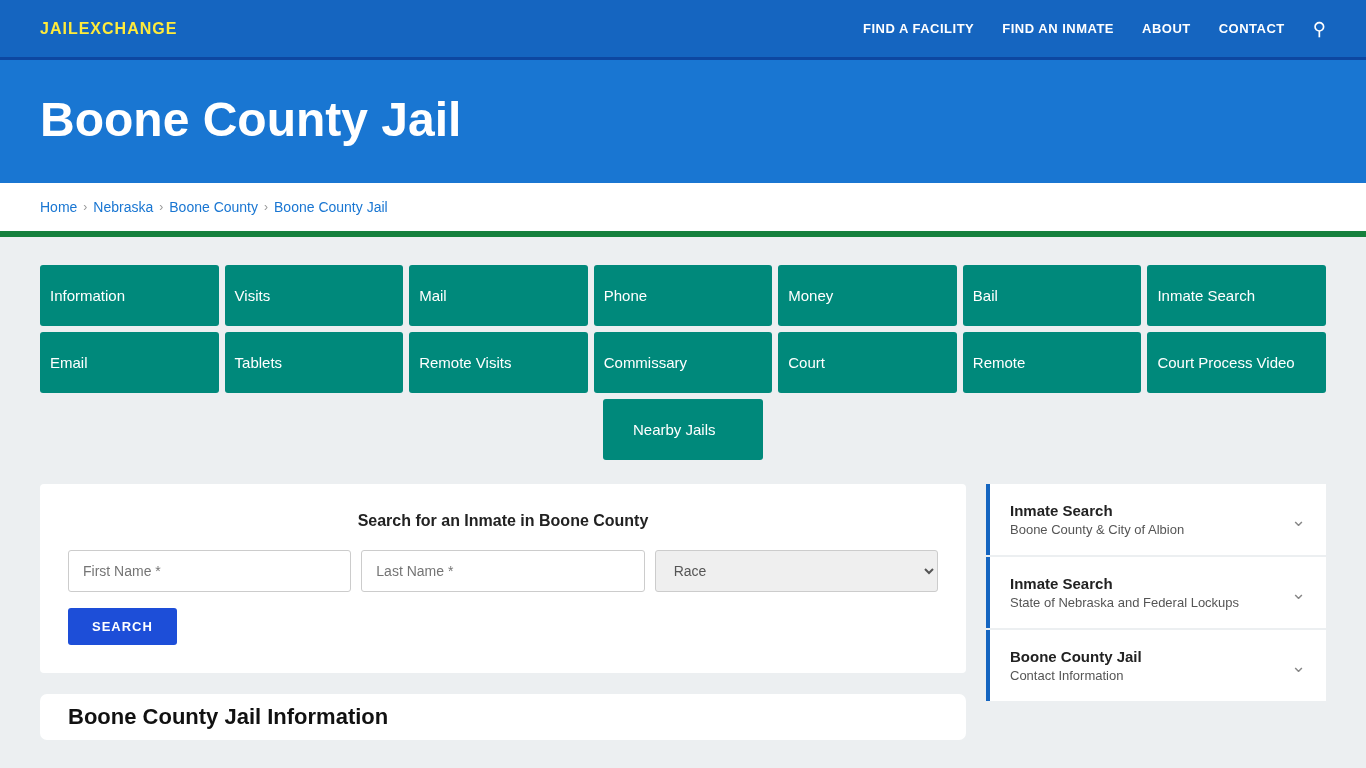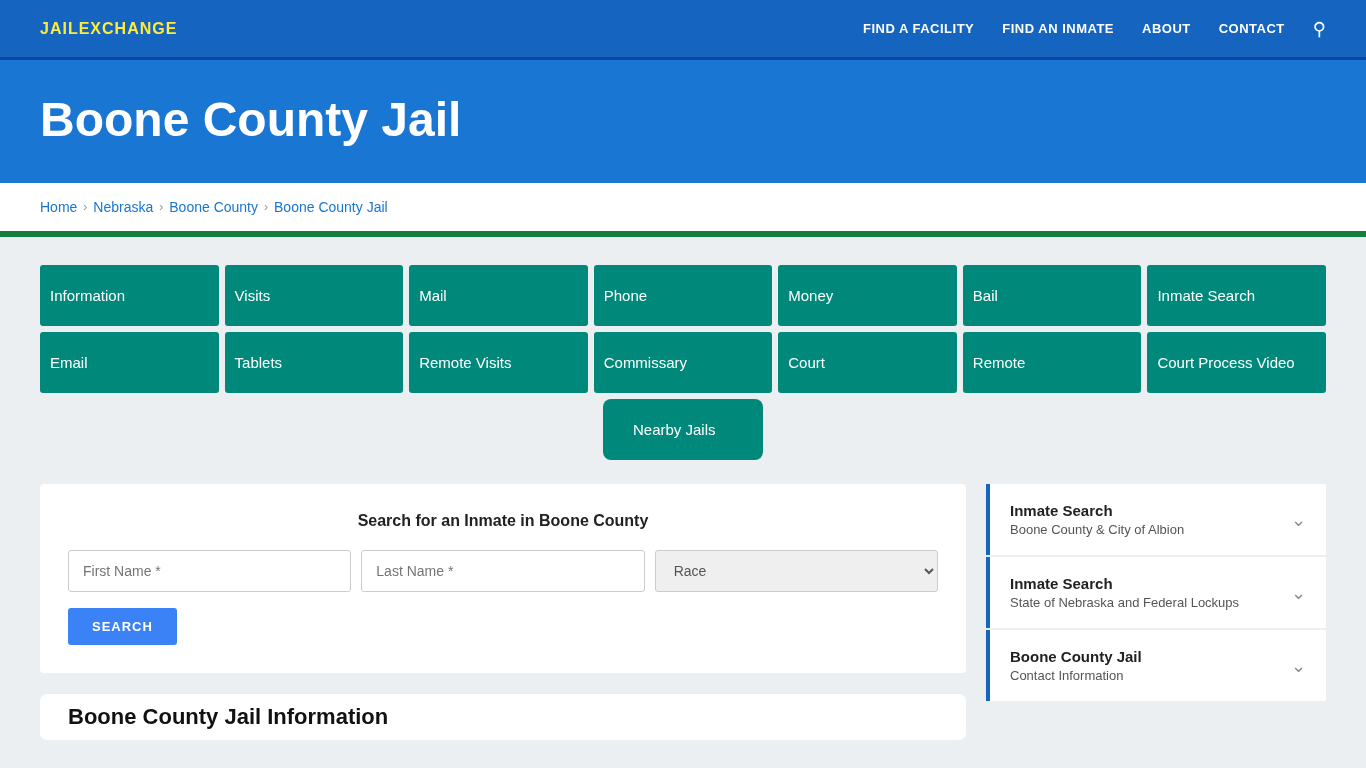--- a/index.html
+++ b/index.html
@@ -105,21 +105,20 @@
       font-size: 15px;
       font-weight: 400;
       cursor: pointer;
       border-radius: 3px;
       text-align: left;
       transition: background 0.2s;
     }
     .grid-btn.nearby {
       min-width: 160px;
       padding: 22px 30px;
-      border-radius: 8px;
     }
 
     
     .content-lower {
       display: flex;
       gap: 20px;
       align-items: flex-start;
     }
 
     
@@ -148,21 +147,21 @@
       padding: 11px 14px;
       border: 1px solid #ccc;
       border-radius: 3px;
       font-size: 14px;
       color: #555;
     }
     .search-fields select {
       color: #555;
     }
     .search-btn {
-      background: #3b82f6;
+      background: #1d4ed8;
       color: #fff;
       border: none;
       padding: 11px 24px;
       font-size: 13px;
       font-weight: 700;
       letter-spacing: 1px;
       cursor: pointer;
       border-radius: 3px;
     }
 

